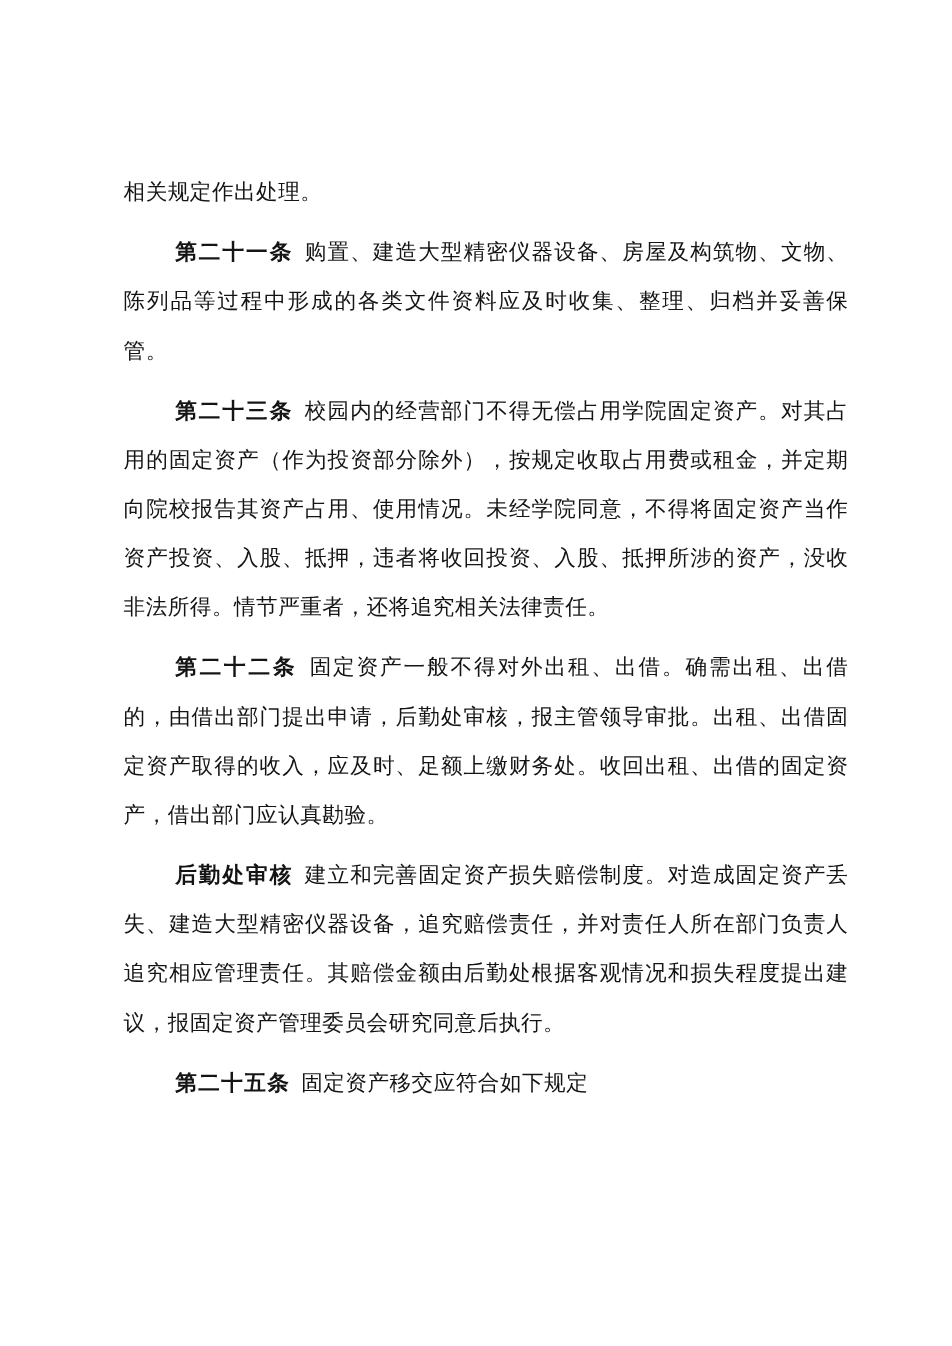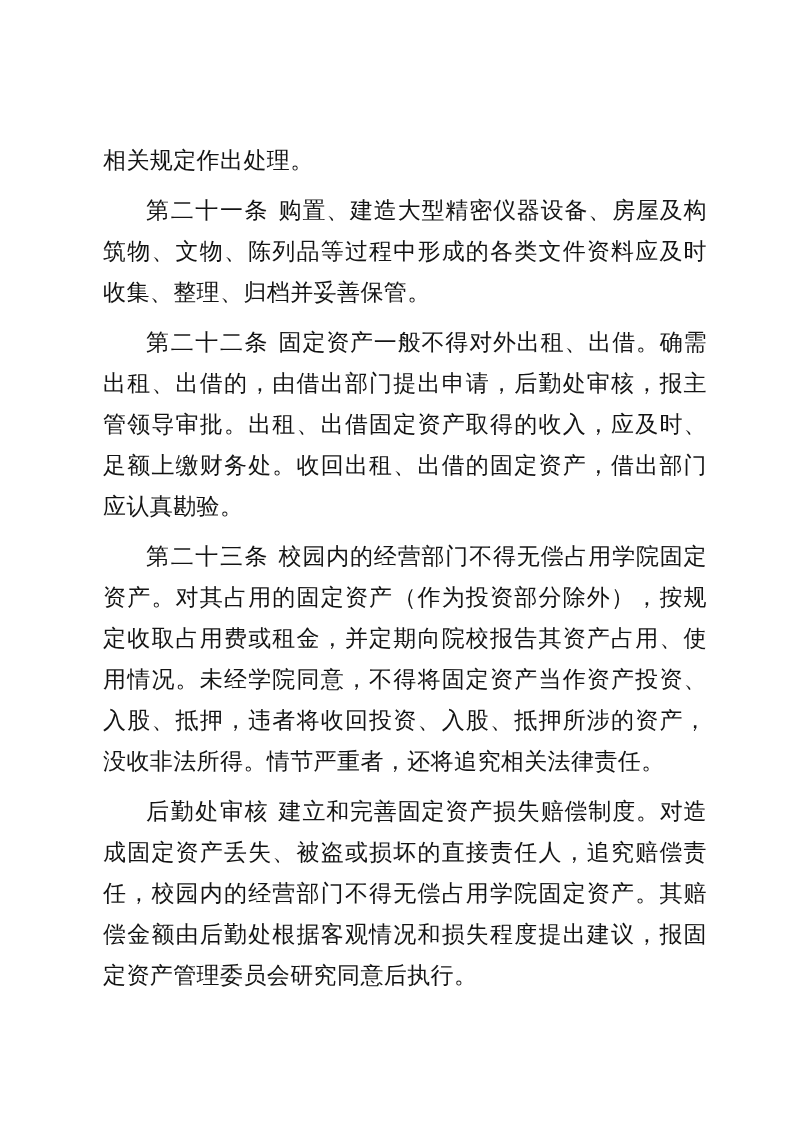--- a/index.html
+++ b/index.html
@@ -19,37 +19,37 @@
     width: 793px;
     height: 1122px;
     background: #ffffff;
     box-sizing: border-box;
     padding: 140px 88px 60px 103px;
   }
   .doc-body {
     width: 604px;
   }
   .para {
-    font-size: 23px;
+    font-size: 18px;
     line-height: 41px;
     letter-spacing: 0.4px;
     text-align: justify;
     text-justify: inter-ideograph;
     margin: 0 0 9px 0;
     color: #141414;
     word-break: break-all;
   }
   .para.indent {
     text-indent: 43px;
   }
   .para.continuation {
     text-indent: 0;
   }
   .clause-title {
-    font-weight: normal;
+    font-weight: bold;
     letter-spacing: 1.2px;
   }
   .clause-gap {
     display: inline-block;
     width: 9px;
   }
 </style>
 </head>
 <body>
 
@@ -58,27 +58,30 @@
 
     <p class="para continuation">
       <span>相关规定作出处理。</span>
     </p>
 
     <p class="para indent">
       <span class="clause-title">第二十一条</span><span class="clause-gap"></span><span>购置、建造大型精密仪器设备、房屋及构筑物、文物、陈列品等过程中形成的各类文件资料应及时收集、整理、归档并妥善保管。</span>
     </p>
 
     <p class="para indent">
+      <span class="clause-title">第二十三条</span><span class="clause-gap"></span><span>校园内的经营部门不得无偿占用学院固定资产。对其占用的固定资产（作为投资部分除外），按规定收取占用费或租金，并定期向院校报告其资产占用、使用情况。未经学院同意，不得将固定资产当作资产投资、入股、抵押，违者将收回投资、入股、抵押所涉的资产，没收非法所得。情节严重者，还将追究相关法律责任。</span>
+    </p>
+
+    <p class="para indent">
       <span class="clause-title">第二十二条</span><span class="clause-gap"></span><span>固定资产一般不得对外出租、出借。确需出租、出借的，由借出部门提出申请，后勤处审核，报主管领导审批。出租、出借固定资产取得的收入，应及时、足额上缴财务处。收回出租、出借的固定资产，借出部门应认真勘验。</span>
     </p>
 
     <p class="para indent">
-      <span class="clause-title">第二十三条</span><span class="clause-gap"></span><span>校园内的经营部门不得无偿占用学院固定资产。对其占用的固定资产（作为投资部分除外），按规定收取占用费或租金，并定期向院校报告其资产占用、使用情况。未经学院同意，不得将固定资产当作资产投资、入股、抵押，违者将收回投资、入股、抵押所涉的资产，没收非法所得。情节严重者，还将追究相关法律责任。</span>
+      <span class="clause-title">后勤处审核</span><span class="clause-gap"></span><span>建立和完善固定资产损失赔偿制度。对造成固定资产丢失、建造大型精密仪器设备，追究赔偿责任，并对责任人所在部门负责人追究相应管理责任。其赔偿金额由后勤处根据客观情况和损失程度提出建议，报固定资产管理委员会研究同意后执行。</span>
     </p>
 
     <p class="para indent">
-      <span class="clause-title">后勤处审核</span><span class="clause-gap"></span><span>建立和完善固定资产损失赔偿制度。对造成固定资产丢失、被盗或损坏的直接责任人，追究赔偿责任，校园内的经营部门不得无偿占用学院固定资产。其赔偿金额由后勤处根据客观情况和损失程度提出建议，报固定资产管理委员会研究同意后执行。</span>
+      <span class="clause-title">第二十五条</span><span class="clause-gap"></span><span>固定资产移交应符合如下规定</span>
     </p>
-
 
 
   </div>
 </div>
 
 </body></html>

